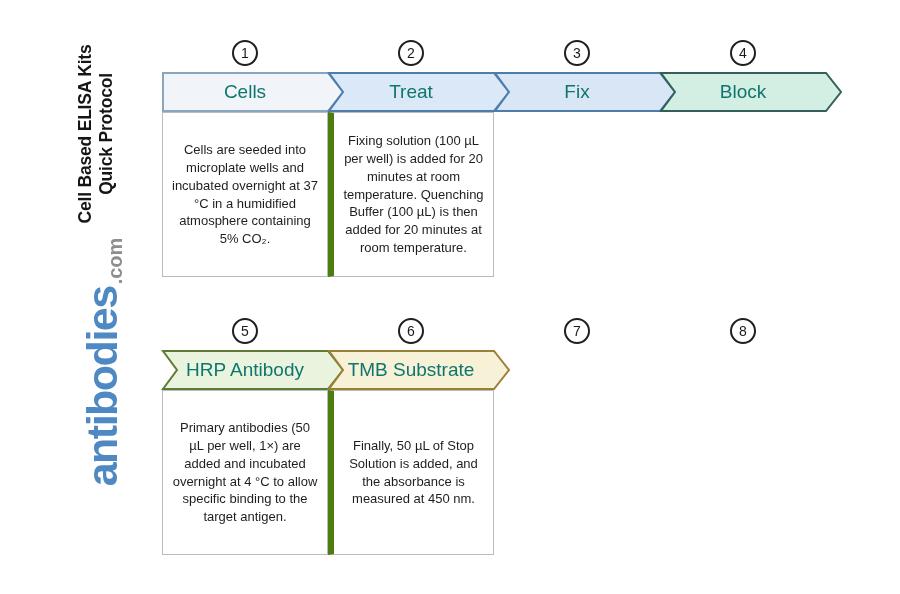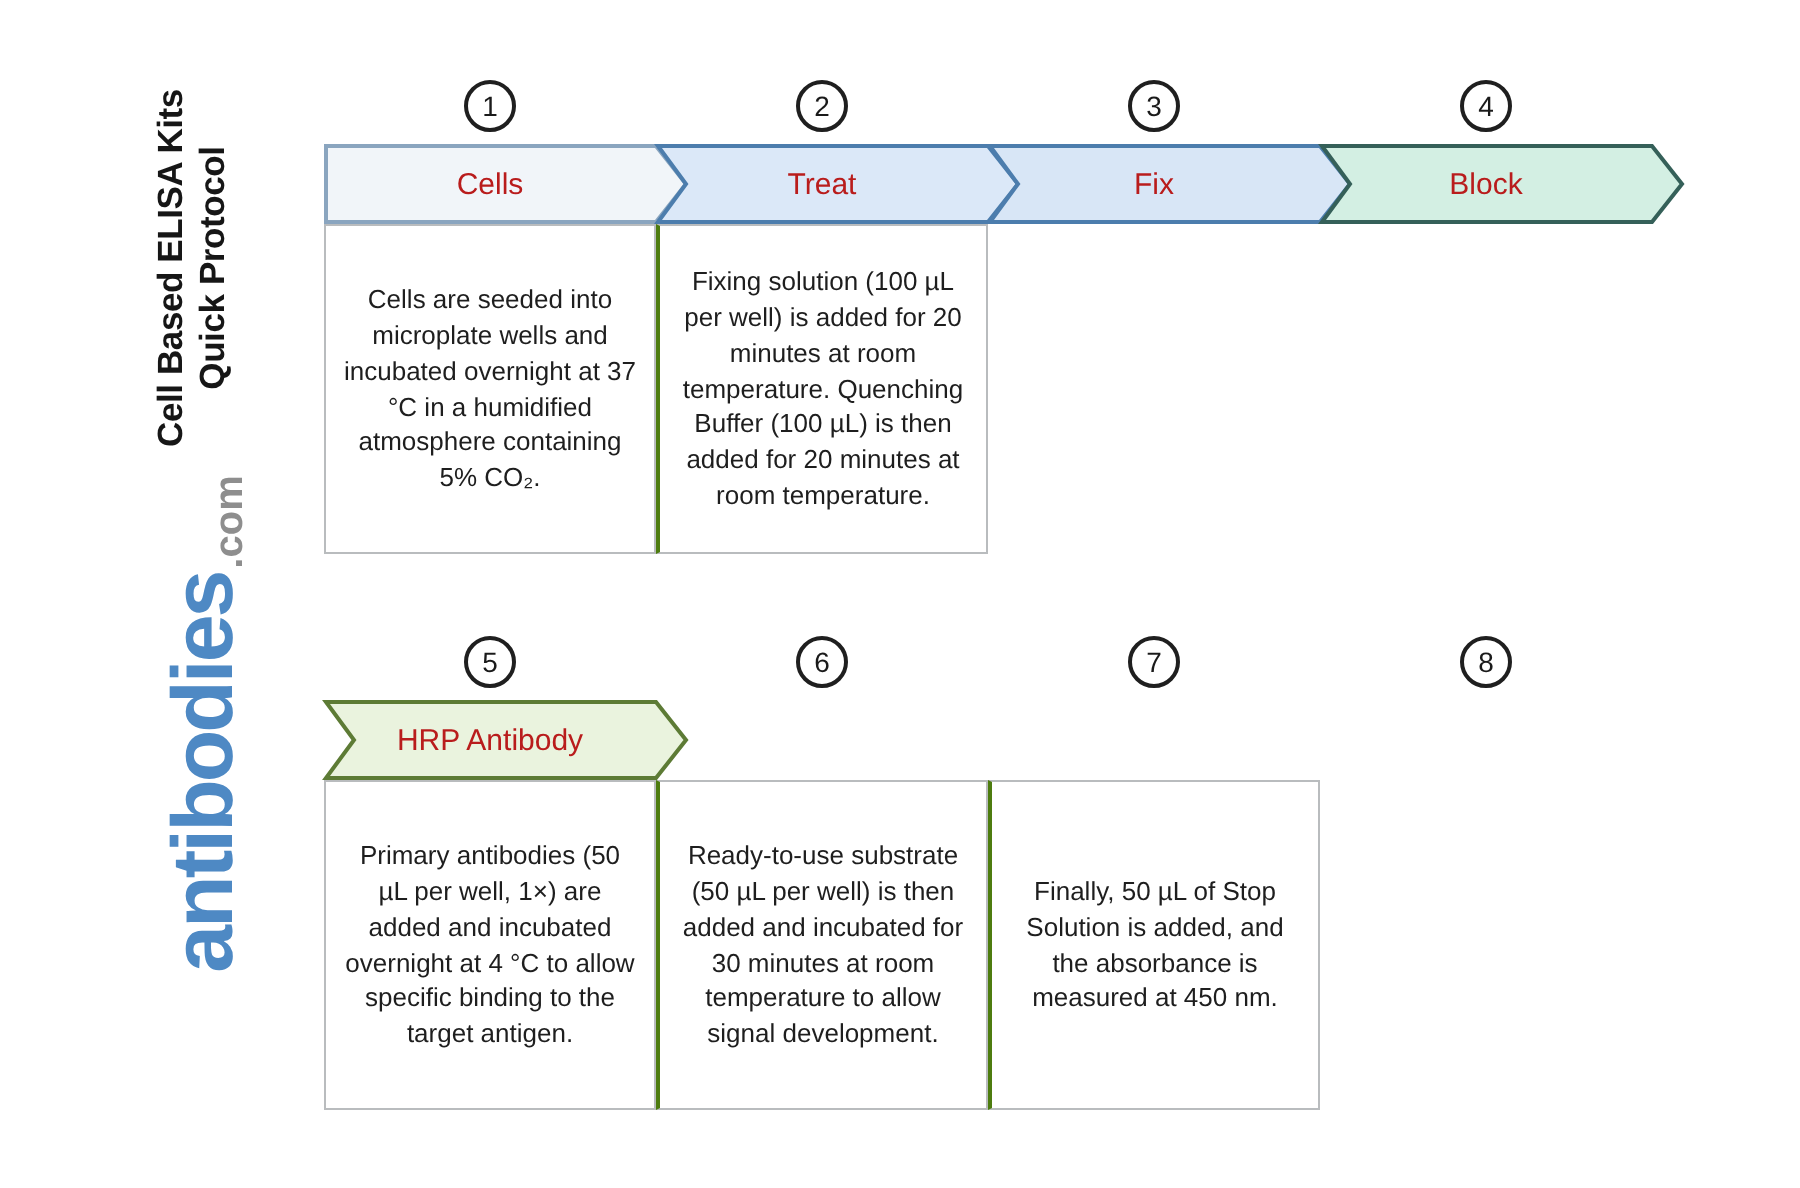--- a/index.html
+++ b/index.html
@@ -32,30 +32,30 @@
     display:flex;align-items:center;justify-content:center;
     font-size:14px;color:#1a1a1a;
   }
   .arrows-row{margin-top:6px;height:40px;}
   .acell{position:relative;width:166px;height:40px;}
   .arrow-svg{position:absolute;left:0;top:0;overflow:visible;display:block;}
   .arrow-path{stroke-width:2;stroke-linejoin:miter;}
   .alabel{
     position:absolute;left:0;top:0;width:166px;height:40px;
     display:flex;align-items:center;justify-content:center;
-    font-size:15px;color:#b91c1c;
+    font-size:19px;color:#0f766e;
   }
   .boxes-row{height:169px;}
   .box{
     width:166px;height:165px;box-sizing:border-box;
     border:1px solid #b9bcbe;background:#ffffff;
     display:flex;align-items:center;justify-content:center;
     padding:8px 9px;
   }
-  .box + .box{border-left:2px solid #4d7c0f;}
+  .box + .box{border-left:6px solid #4d7c0f;}
   .box-text{margin:0;font-size:13px;line-height:1.37;text-align:center;color:#1e1e1e;}
   .row-gap{height:37px;}
 </style>
 </head>
 <body>
 
 <div class="canvas">
 
   <div class="side-title">
     <div>Cell Based ELISA Kits</div>
@@ -137,28 +137,31 @@
         </div>
     </div>
 
     <div class="grid-row arrows-row">
       <div class="acell">
         <svg class="arrow-svg" width="183" height="40" stroke="#5d7b35">
           <path class="arrow-path" d="M1 1 L166 1 L181 20 L166 39 L1 39 L15 20 Z" fill="#eaf3de"></path>
         </svg>
         <div class="alabel">HRP Antibody</div>
       </div>
+      <div class="acell">
+        <svg class="arrow-svg" width="183" height="40" stroke="#9c7e36">
+          <path class="arrow-path" d="M1 1 L166 1 L181 20 L166 39 L1 39 L15 20 Z" fill="#f6f1d7"></path>
+        </svg>
+        <div class="alabel">TMB Substrate</div>
+      </div>
     </div>
 
     <div class="grid-row boxes-row">
       <div class="box">
         <p class="box-text">Primary antibodies (50 µL per well, 1×) are added and incubated overnight at 4 °C to allow specific binding to the target antigen.</p>
-      </div>
-      <div class="box">
-        <p class="box-text">Ready-to-use substrate (50 µL per well) is then added and incubated for 30 minutes at room temperature to allow signal development.</p>
       </div>
       <div class="box">
         <p class="box-text">Finally, 50 µL of Stop Solution is added, and the absorbance is measured at 450 nm.</p>
       </div>
     </div>
 
   </div>
 </div>
 
 </body></html>

